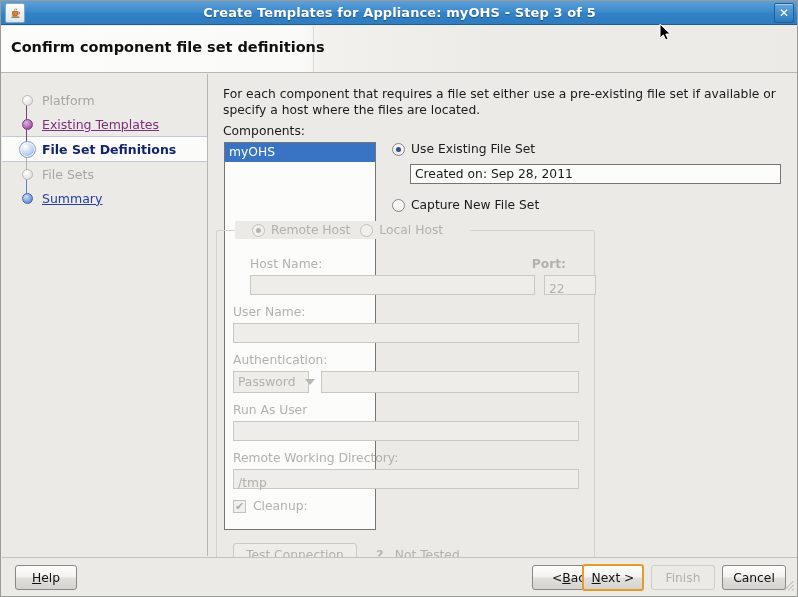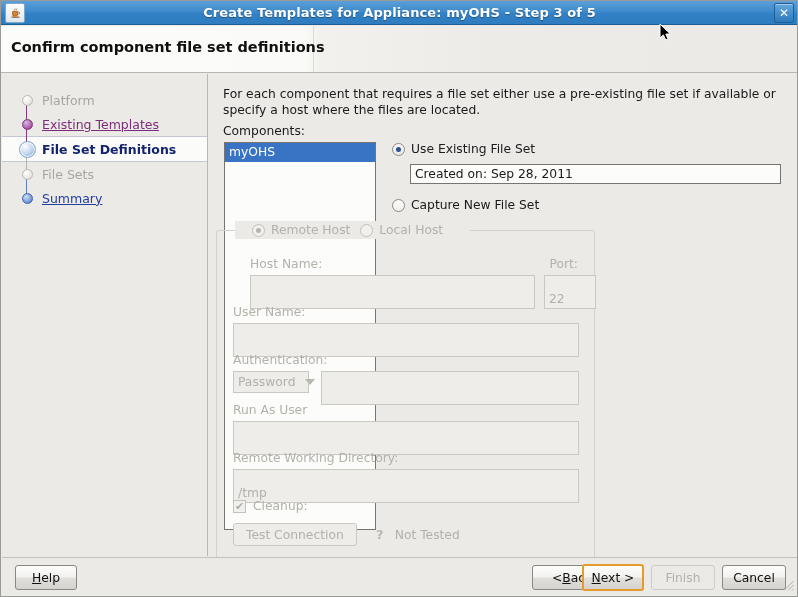--- a/index.html
+++ b/index.html
@@ -242,21 +242,21 @@
   .d-radio.on::after { content: ""; width: 5px; height: 5px; border-radius: 50%; background: #b6b5ae; }
   .d-lbl { font-size: 12.3px; color: #b2b1aa; margin-left: 6px; margin-right: 10px; white-space: nowrap; }
   .d-field-label { font-size: 12.3px; color: #b2b1aa; }
   .d-input {
     border: 1px solid #c9c8c1;
     background: #eeedea;
     height: 20px;
     box-sizing: border-box;
     font-size: 12.3px;
     color: #b2b1aa;
-    padding: 16px 4px;
+    padding: 6px 4px;
     line-height: 15px;
   }
   .d-select {
     border: 1px solid #c9c8c1;
     background: #eeedea;
     height: 22px;
     box-sizing: border-box;
     font-size: 12.3px;
     color: #b2b1aa;
     padding: 2px 4px;
@@ -430,21 +430,21 @@
       <div class="group-title">
         <span class="d-radio on"></span>
         <span class="d-lbl">Remote Host</span>
         <span class="d-radio"></span>
         <span class="d-lbl">Local Host</span>
       </div>
 
       <div style="position:absolute; left:33px; top:26px; width:346px;">
         <div style="display:flex; justify-content:space-between;">
           <span class="d-field-label">Host Name:</span>
-          <span class="d-field-label" style="margin-right:18px;">Port:</span>
+          <span class="d-field-label" style="margin-right:30px;font-weight:bold;">Port:</span>
         </div>
         <div style="display:flex; margin-top:4px;">
           <div class="d-input" style="width:285px;"></div>
           <div class="d-input" style="width:52px; margin-left:9px;">22</div>
         </div>
       </div>
 
       <div style="position:absolute; left:16px; top:74px; width:346px;">
         <div class="d-field-label">User Name:</div>
         <div class="d-input" style="width:346px; margin-top:4px;"></div>
@@ -469,21 +469,21 @@
       <div style="position:absolute; left:16px; top:220px; width:346px;">
         <div class="d-field-label">Remote Working Directory:</div>
         <div class="d-input" style="width:346px; margin-top:4px;">/tmp</div>
       </div>
 
       <div style="position:absolute; left:16px; top:268px; display:flex; align-items:center;">
         <span class="d-check">✔</span>
         <span class="d-field-label" style="margin-left:7px;">Cleanup:</span>
       </div>
 
-      <div style="position:absolute; left:16px; top:292px; display:flex; align-items:center;">
+      <div style="position:absolute; left:16px; top:312px; display:flex; align-items:center;">
         <div class="d-button">Test Connection</div>
         <span style="margin-left:18px; display:flex; align-items:center;">
           <svg width="13" height="15" viewBox="0 0 13 15">
             <text x="1" y="12" font-family="DejaVu Sans, sans-serif" font-size="13" font-weight="bold" fill="#b9b8b1">?</text>
           </svg>
         </span>
         <span class="d-field-label" style="margin-left:7px;">Not Tested</span>
       </div>
 
     </div>

